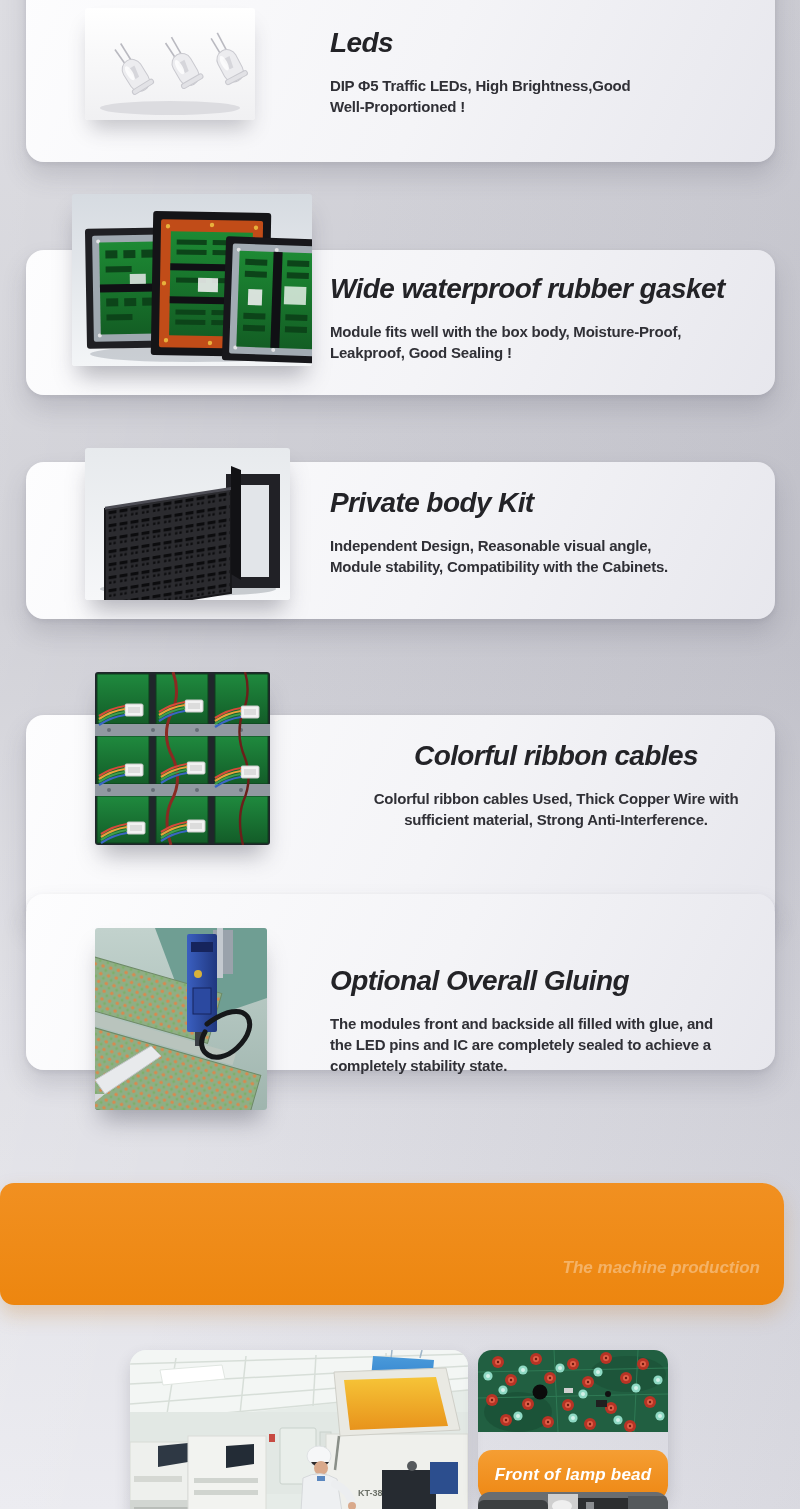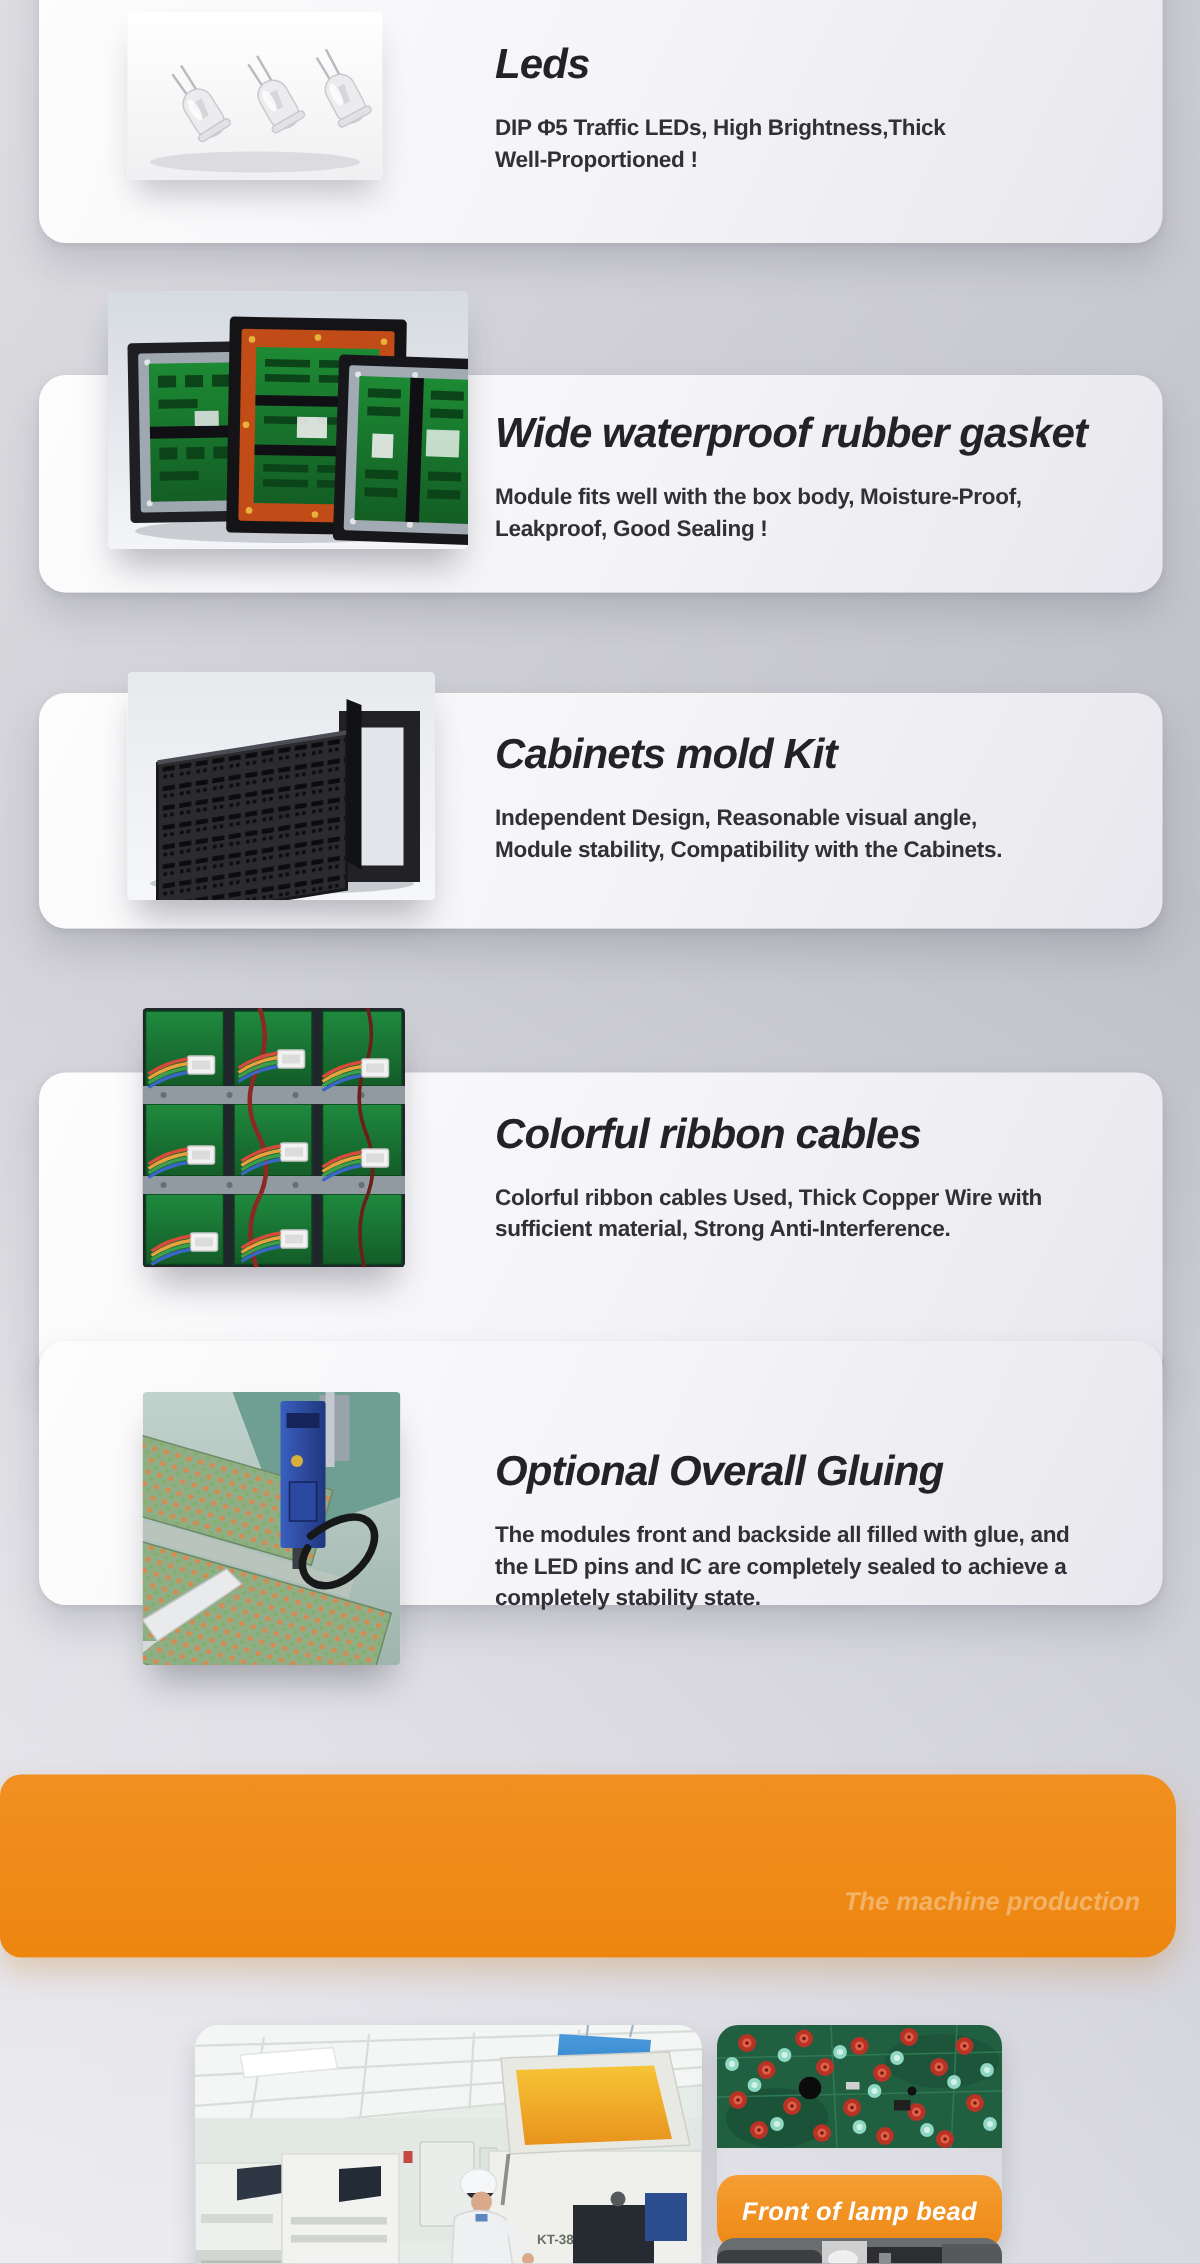--- a/index.html
+++ b/index.html
@@ -11,21 +11,21 @@
       linear-gradient(180deg, #d5d5db 0%, #cbcbd2 40%, #dddde3 68%, #ebebf0 100%);
   }
   .card{
     position:absolute;left:26px;width:749px;border-radius:18px;
     background:linear-gradient(115deg,#fdfdfe 0%,#f4f4f7 55%,#e7e7ed 100%);
     box-shadow:0 14px 24px rgba(70,70,90,.18), 0 2px 5px rgba(70,70,90,.10);
   }
   .c1{top:-50px;height:212px;}
   .c2{top:250px;height:145px;}
   .c3{top:462px;height:157px;}
-  .c4{top:715px;height:208px;}
+  .c4{top:715px;height:208px;text-align:center;}
   .c5{top:894px;height:176px;}
   .card-text{position:absolute;left:304px;width:452px;}
   .t1{top:76px;} .t2{top:22px;} .t3{top:24px;} .t4{top:24px;} .t5{top:70px;}
   .feature-title{
     font-size:28px;line-height:34px;font-weight:bold;letter-spacing:-.6px;color:#232327;font-style:italic;
   }
   .feature-desc{
     margin-top:15px;font-size:15px;line-height:21px;font-weight:bold;
     letter-spacing:-.2px;color:#303036;white-space:pre-line;
   }
@@ -72,21 +72,21 @@
   }
 </style>
 </head>
 <body>
 
 <div class="page">
 
   <div class="card c1">
     <div class="card-text t1">
       <div class="feature-title">Leds</div>
-      <div class="feature-desc">DIP Φ5 Traffic LEDs, High Brightness,Thick
+      <div class="feature-desc">DIP Φ5 Traffic LEDs, High Brightness,Good
 Well-Proportioned !</div>
     </div>
   </div>
   <div class="photo p1">
     <svg width="170" height="112" viewBox="0 0 170 112">
       <defs>
         <linearGradient id="ledbg" x1="0" y1="0" x2="0" y2="1">
           <stop offset="0" stop-color="#ffffff"></stop>
             <stop offset="1" stop-color="#f0f0f2"></stop>
         </linearGradient>
@@ -194,21 +194,21 @@
         <rect x="214" y="120" width="22" height="6" fill="#0c4419"></rect>
           <rect x="214" y="132" width="22" height="6" fill="#0c4419"></rect>
         <rect x="176" y="96" width="14" height="16" fill="#eceded" opacity=".9"></rect>
         <rect x="212" y="92" width="22" height="18" fill="#e4efe6" opacity=".85"></rect>
       </g>
     </svg>
   </div>
 
   <div class="card c3">
     <div class="card-text t3">
-      <div class="feature-title">Cabinets mold Kit</div>
+      <div class="feature-title">Private body Kit</div>
       <div class="feature-desc">Independent Design, Reasonable visual angle,
 Module stability, Compatibility with the Cabinets.</div>
     </div>
   </div>
   <div class="photo p3">
     <svg width="205" height="152" viewBox="0 0 205 152">
       <defs>
         <linearGradient id="kitbg" x1="0" y1="0" x2="0" y2="1">
           <stop offset="0" stop-color="#e7eaed"></stop>
             <stop offset="1" stop-color="#f6f7f9"></stop>

